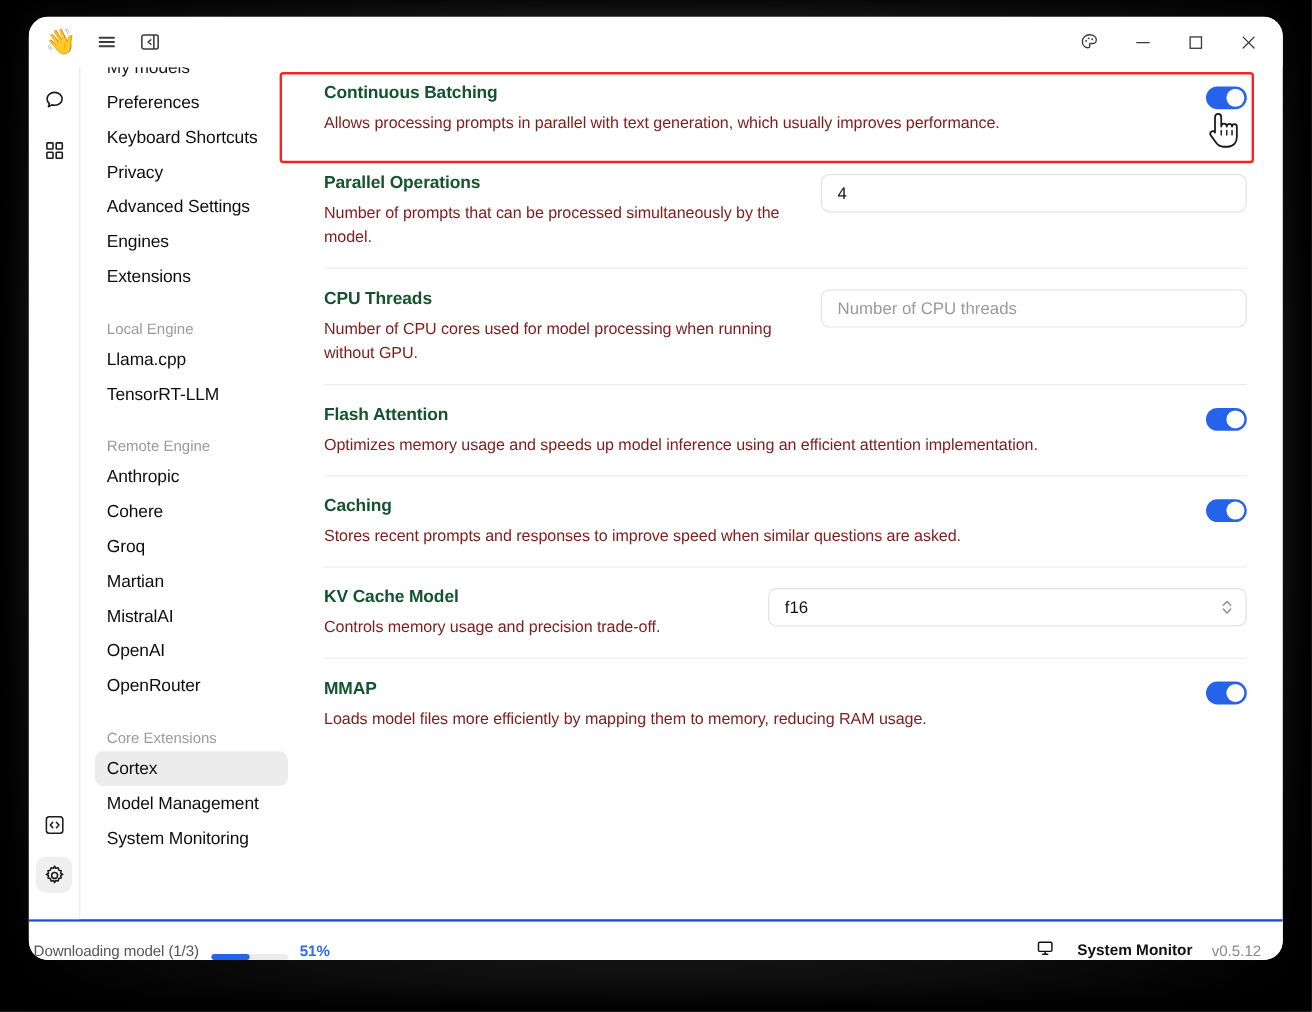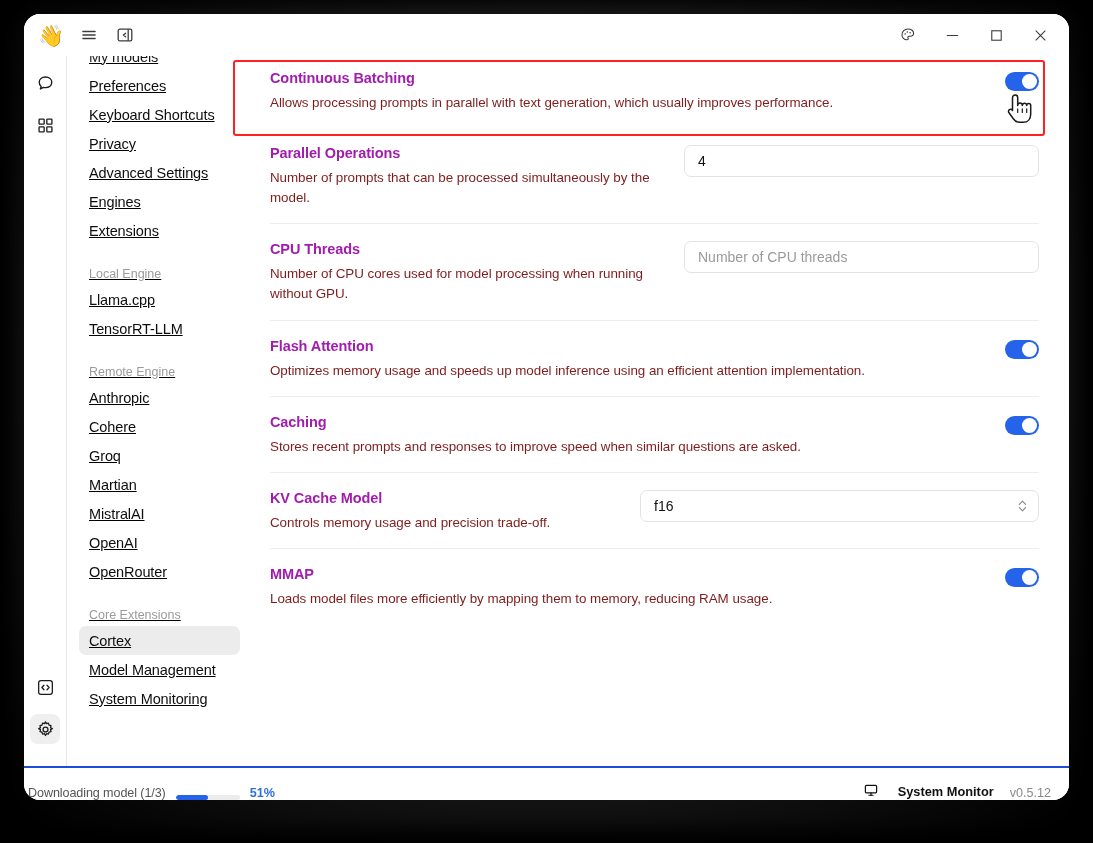--- a/index.html
+++ b/index.html
@@ -95,21 +95,21 @@
 
   
   #nav {
     width: 186px;
     flex: 0 0 186px;
     border-left: 1px solid #e9e9e9;
     padding: 0 12px;
     overflow: hidden;
     position: relative;
   }
-  .nav-inner { padding-top: 0; margin-top: -14px; text-decoration: underline; }
+  .nav-inner { padding-top: 0; margin-top: -14px; }
   .nav-item {
     font-size: 14.5px;
     color: #0d0d0d;
     padding: 6.5px 10px;
     border-radius: 7px;
     cursor: pointer;
     white-space: nowrap;
     letter-spacing: -0.1px;
   }
   .nav-item.clipped { color: #1a1a1a; }
@@ -134,21 +134,21 @@
     padding: 17px 0 15px 0;
     border-bottom: 1px solid #ededed;
     position: relative;
   }
   .row:last-child { border-bottom: none; }
   .row.first { border-bottom: none; padding-top: 14px; }
   .row-text { flex: 1; padding-right: 16px; }
   .row-title {
     font-size: 14.5px;
     font-weight: 700;
-    color: #a21caf;
+    color: #14532d;
     margin-bottom: 7px;
     letter-spacing: -0.1px;
   }
   .row-desc {
     font-size: 13.4px;
     color: #7f1d1d;
     line-height: 1.5;
     letter-spacing: -0.05px;
   }
   .row-ctl { flex: 0 0 auto; display: flex; align-items: flex-start; }

